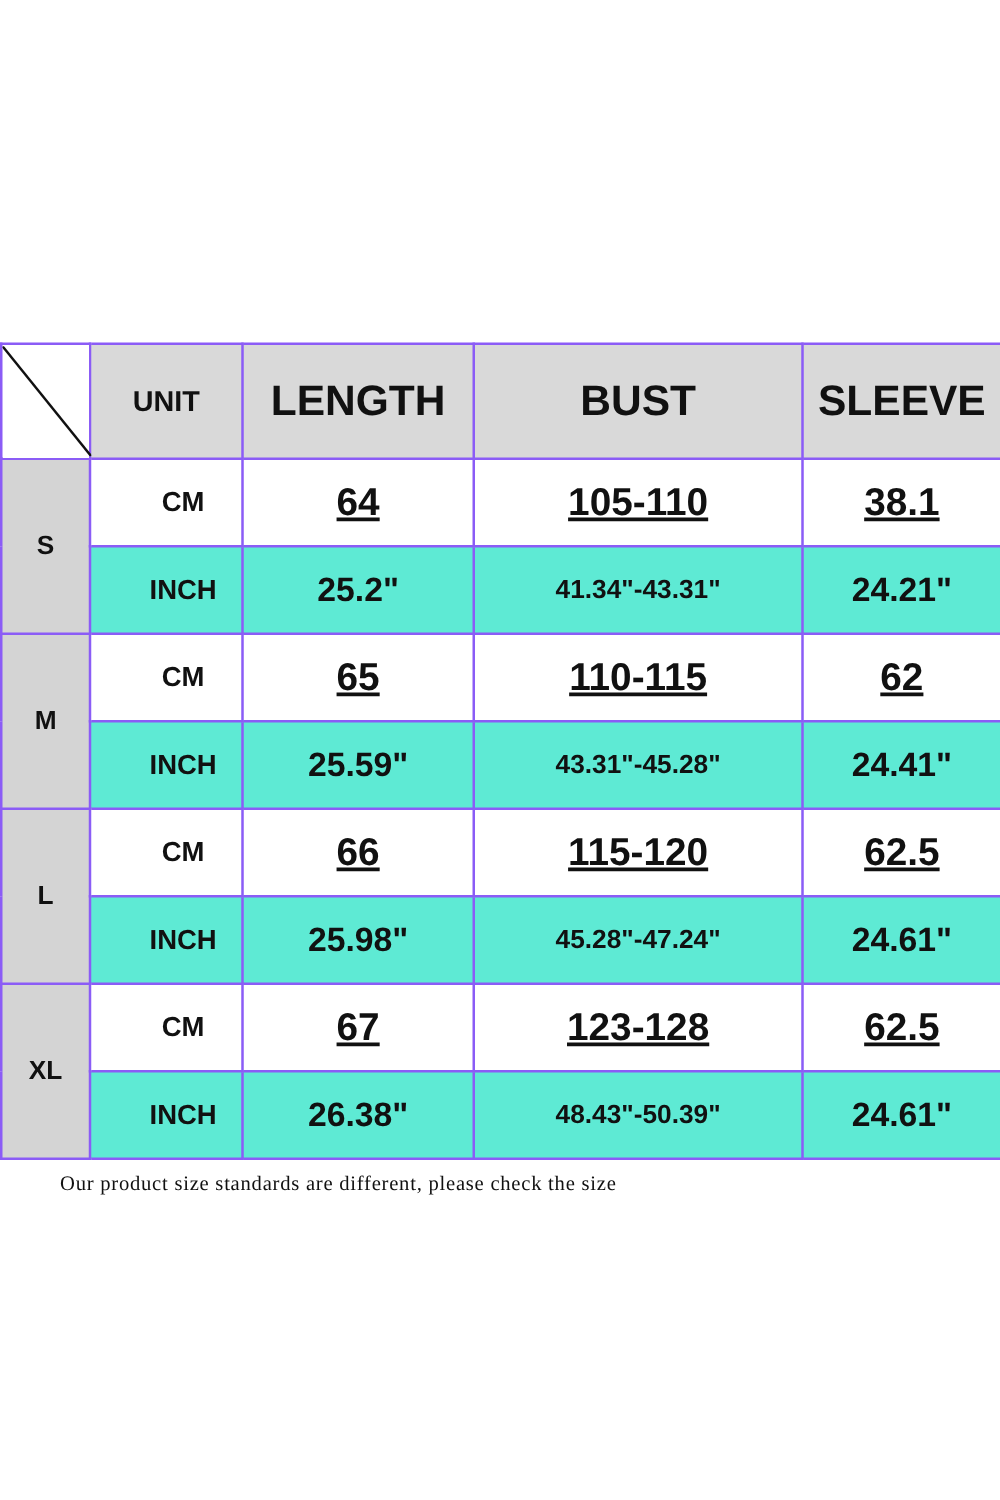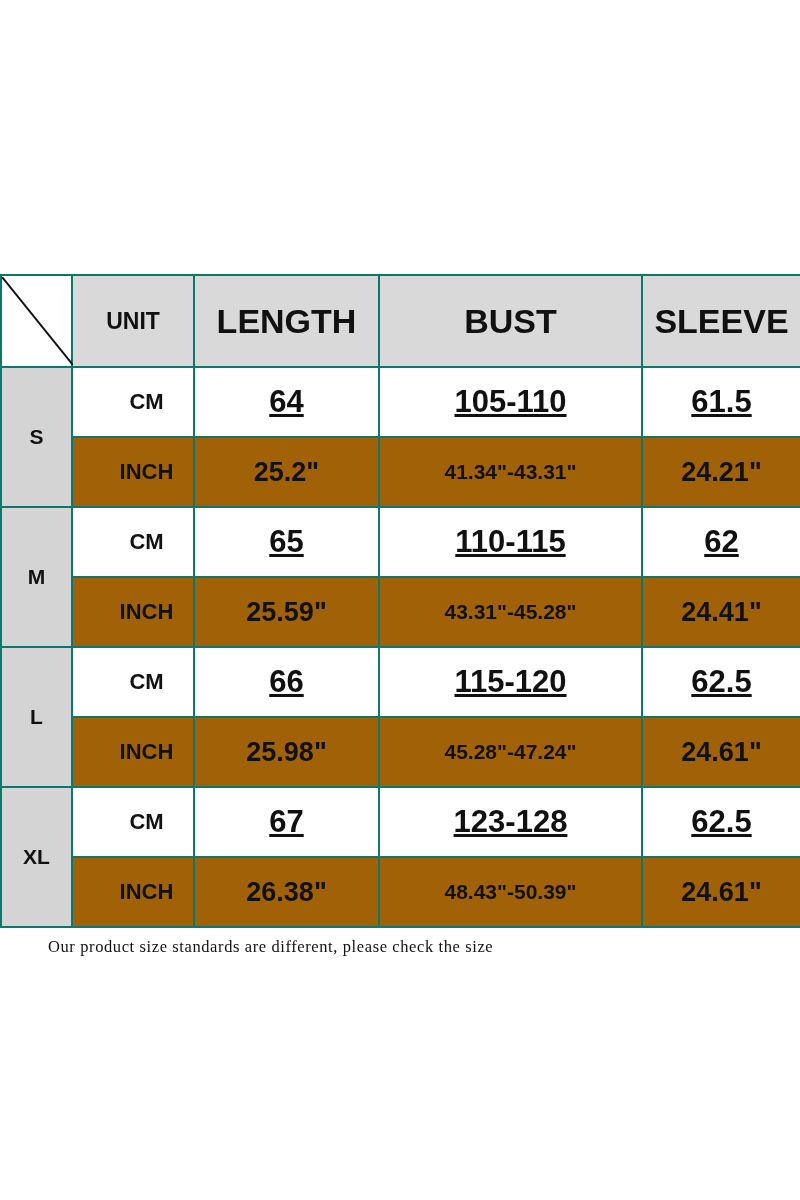--- a/index.html
+++ b/index.html
@@ -43,21 +43,21 @@
     letter-spacing: 0.5px;
     font-family: "Liberation Sans", sans-serif;
   }
 
   table.size-table {
     border-collapse: collapse;
     width: 800px;
     table-layout: fixed;
   }
   table.size-table td {
-    border: 2px solid #0f766e;
+    border: 2px solid #8b5cf6;
     text-align: center;
     vertical-align: middle;
     color: #111111;
     font-family: "Liberation Sans", sans-serif;
   }
 
   .col-size { width: 71px; }
   .col-unit { width: 122px; }
   .col-length { width: 185px; }
   .col-bust  { width: 263px; }
@@ -100,21 +100,21 @@
   .cell-in-val {
     font-size: 27px;
     font-weight: bold;
   }
   .cell-bust-in {
     font-size: 21px;
     font-weight: bold;
   }
 
   .row-cm td { background: #ffffff; height: 66px; }
-  .row-in td { background: #a16207; height: 66px; }
+  .row-in td { background: #5eead4; height: 66px; }
   .row-cm td.size-cell, .row-in td.size-cell { background: #d4d4d4; }
 
   .note {
     position: absolute;
     left: 0;
     top: 930px;
     width: 800px;
     padding-top: 4px;
     font-family: "Liberation Serif", serif;
     font-size: 16.5px;
@@ -152,21 +152,21 @@
           <td class="hdr-cell hdr-big">LENGTH</td>
           <td class="hdr-cell hdr-big">BUST</td>
           <td class="hdr-cell hdr-big">SLEEVE</td>
         </tr>
 
         <tr class="row-cm">
           <td class="size-cell" rowspan="2">S</td>
           <td class="cell-unit">CM</td>
           <td class="cell-cm-val">64</td>
           <td class="cell-cm-val">105-110</td>
-          <td class="cell-cm-val">61.5</td>
+          <td class="cell-cm-val">38.1</td>
         </tr>
         <tr class="row-in">
           <td class="cell-unit">INCH</td>
           <td class="cell-in-val">25.2"</td>
           <td class="cell-bust-in">41.34"-43.31"</td>
           <td class="cell-in-val">24.21"</td>
         </tr>
 
         <tr class="row-cm">
           <td class="size-cell" rowspan="2">M</td>

